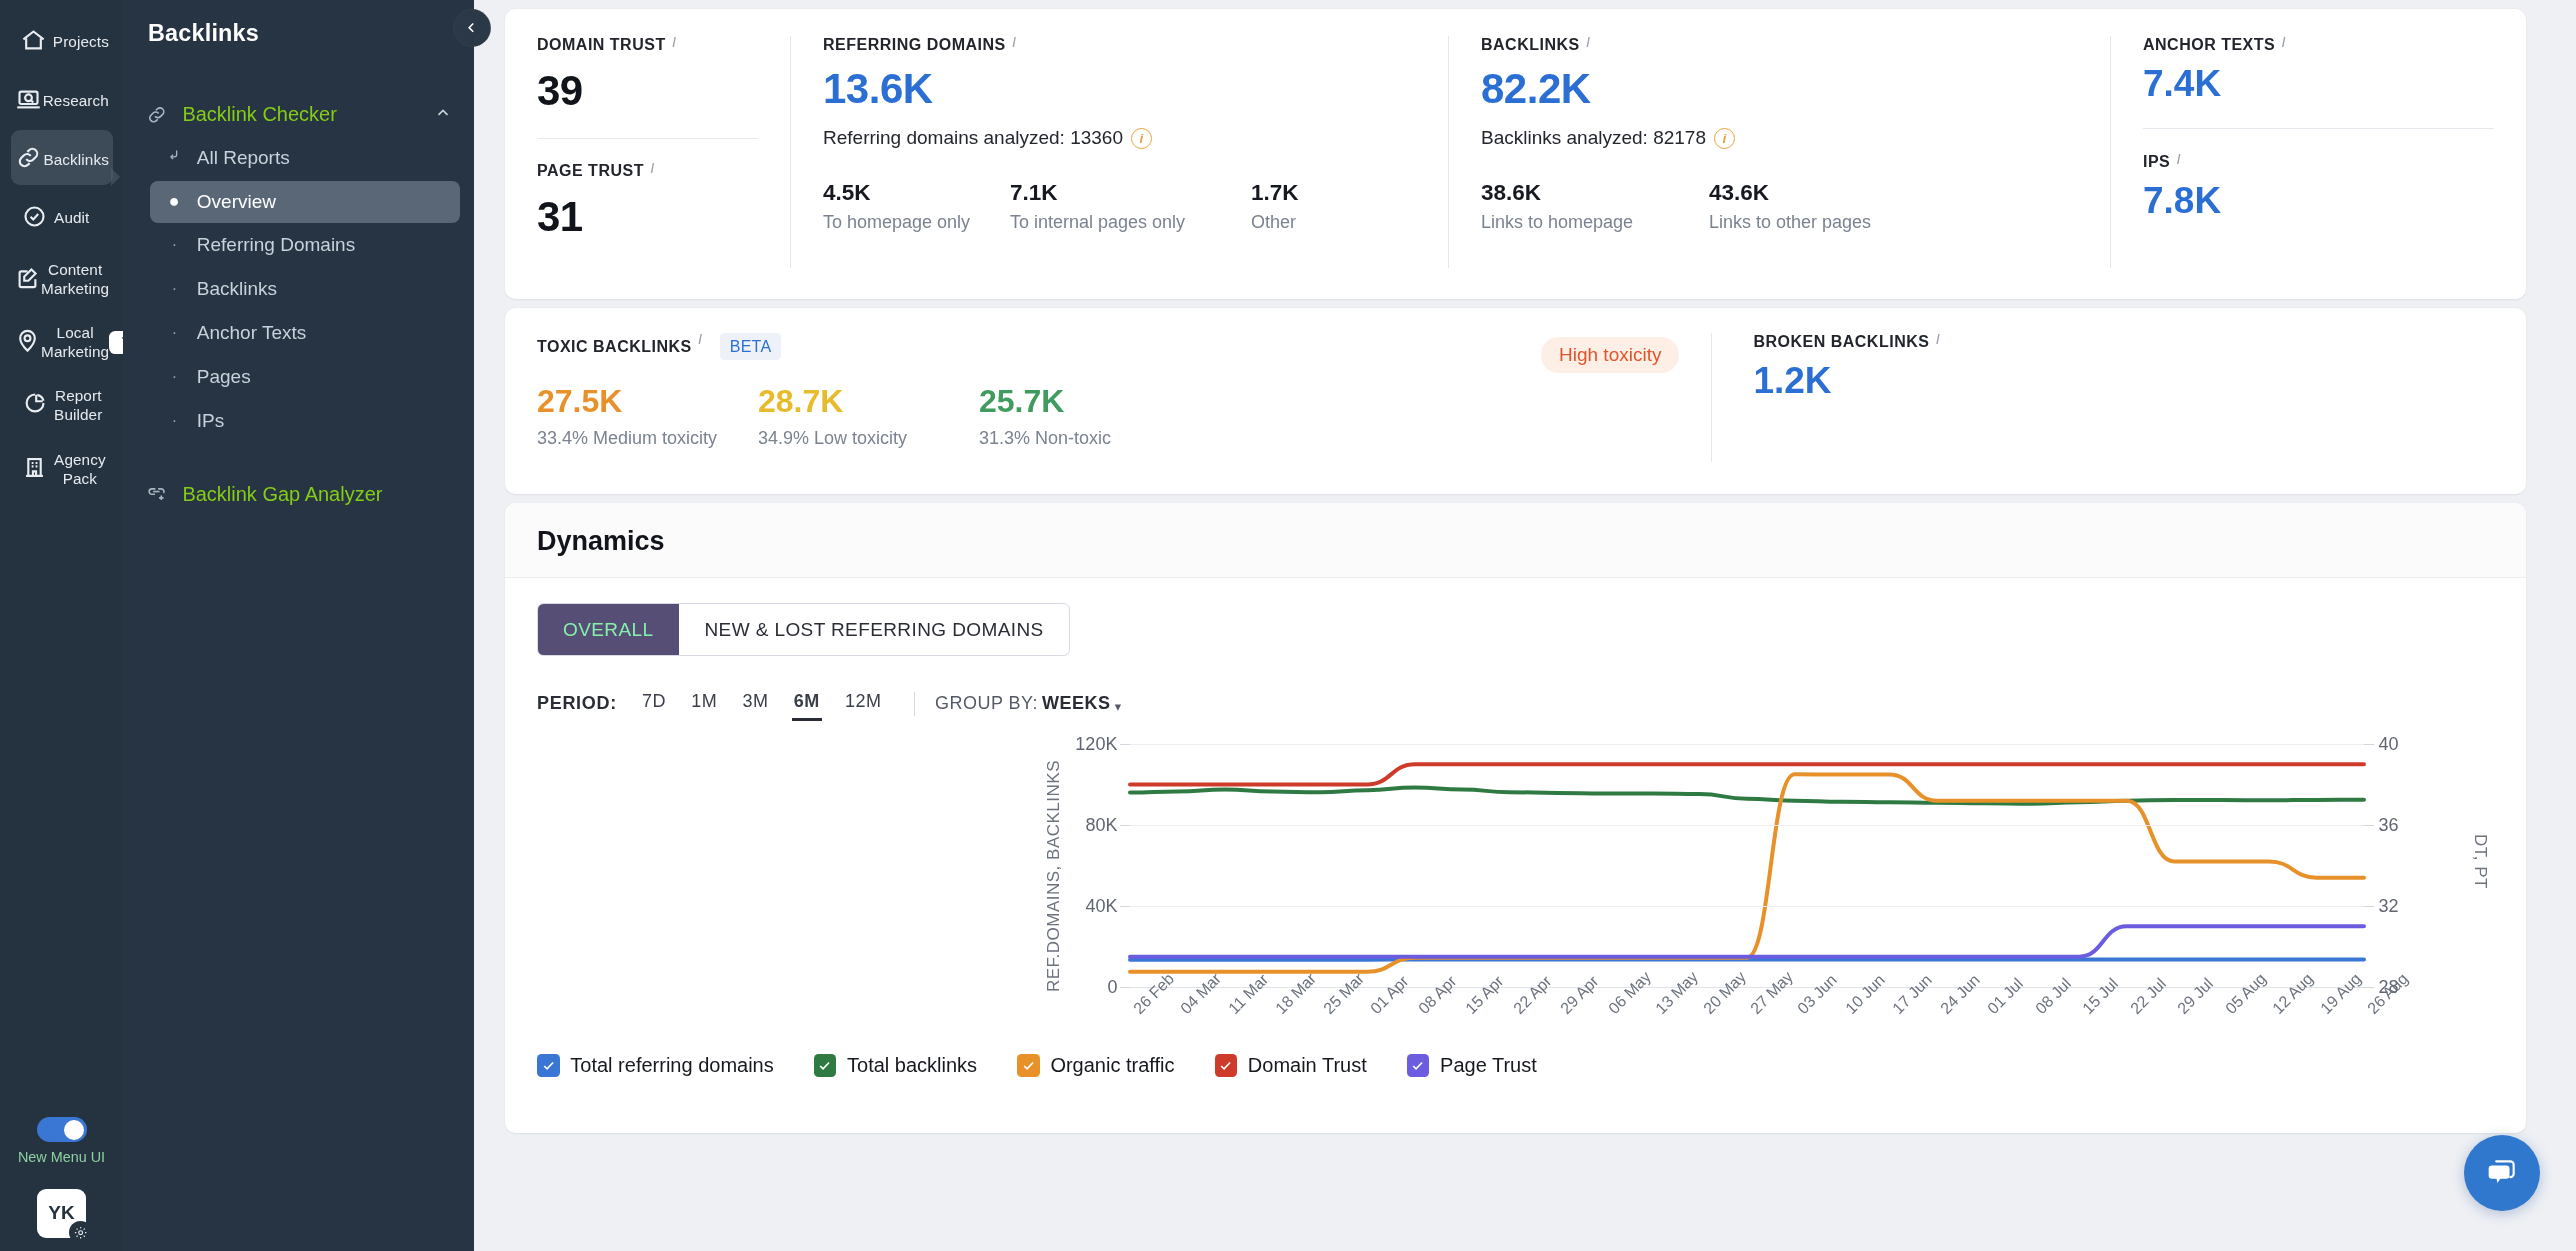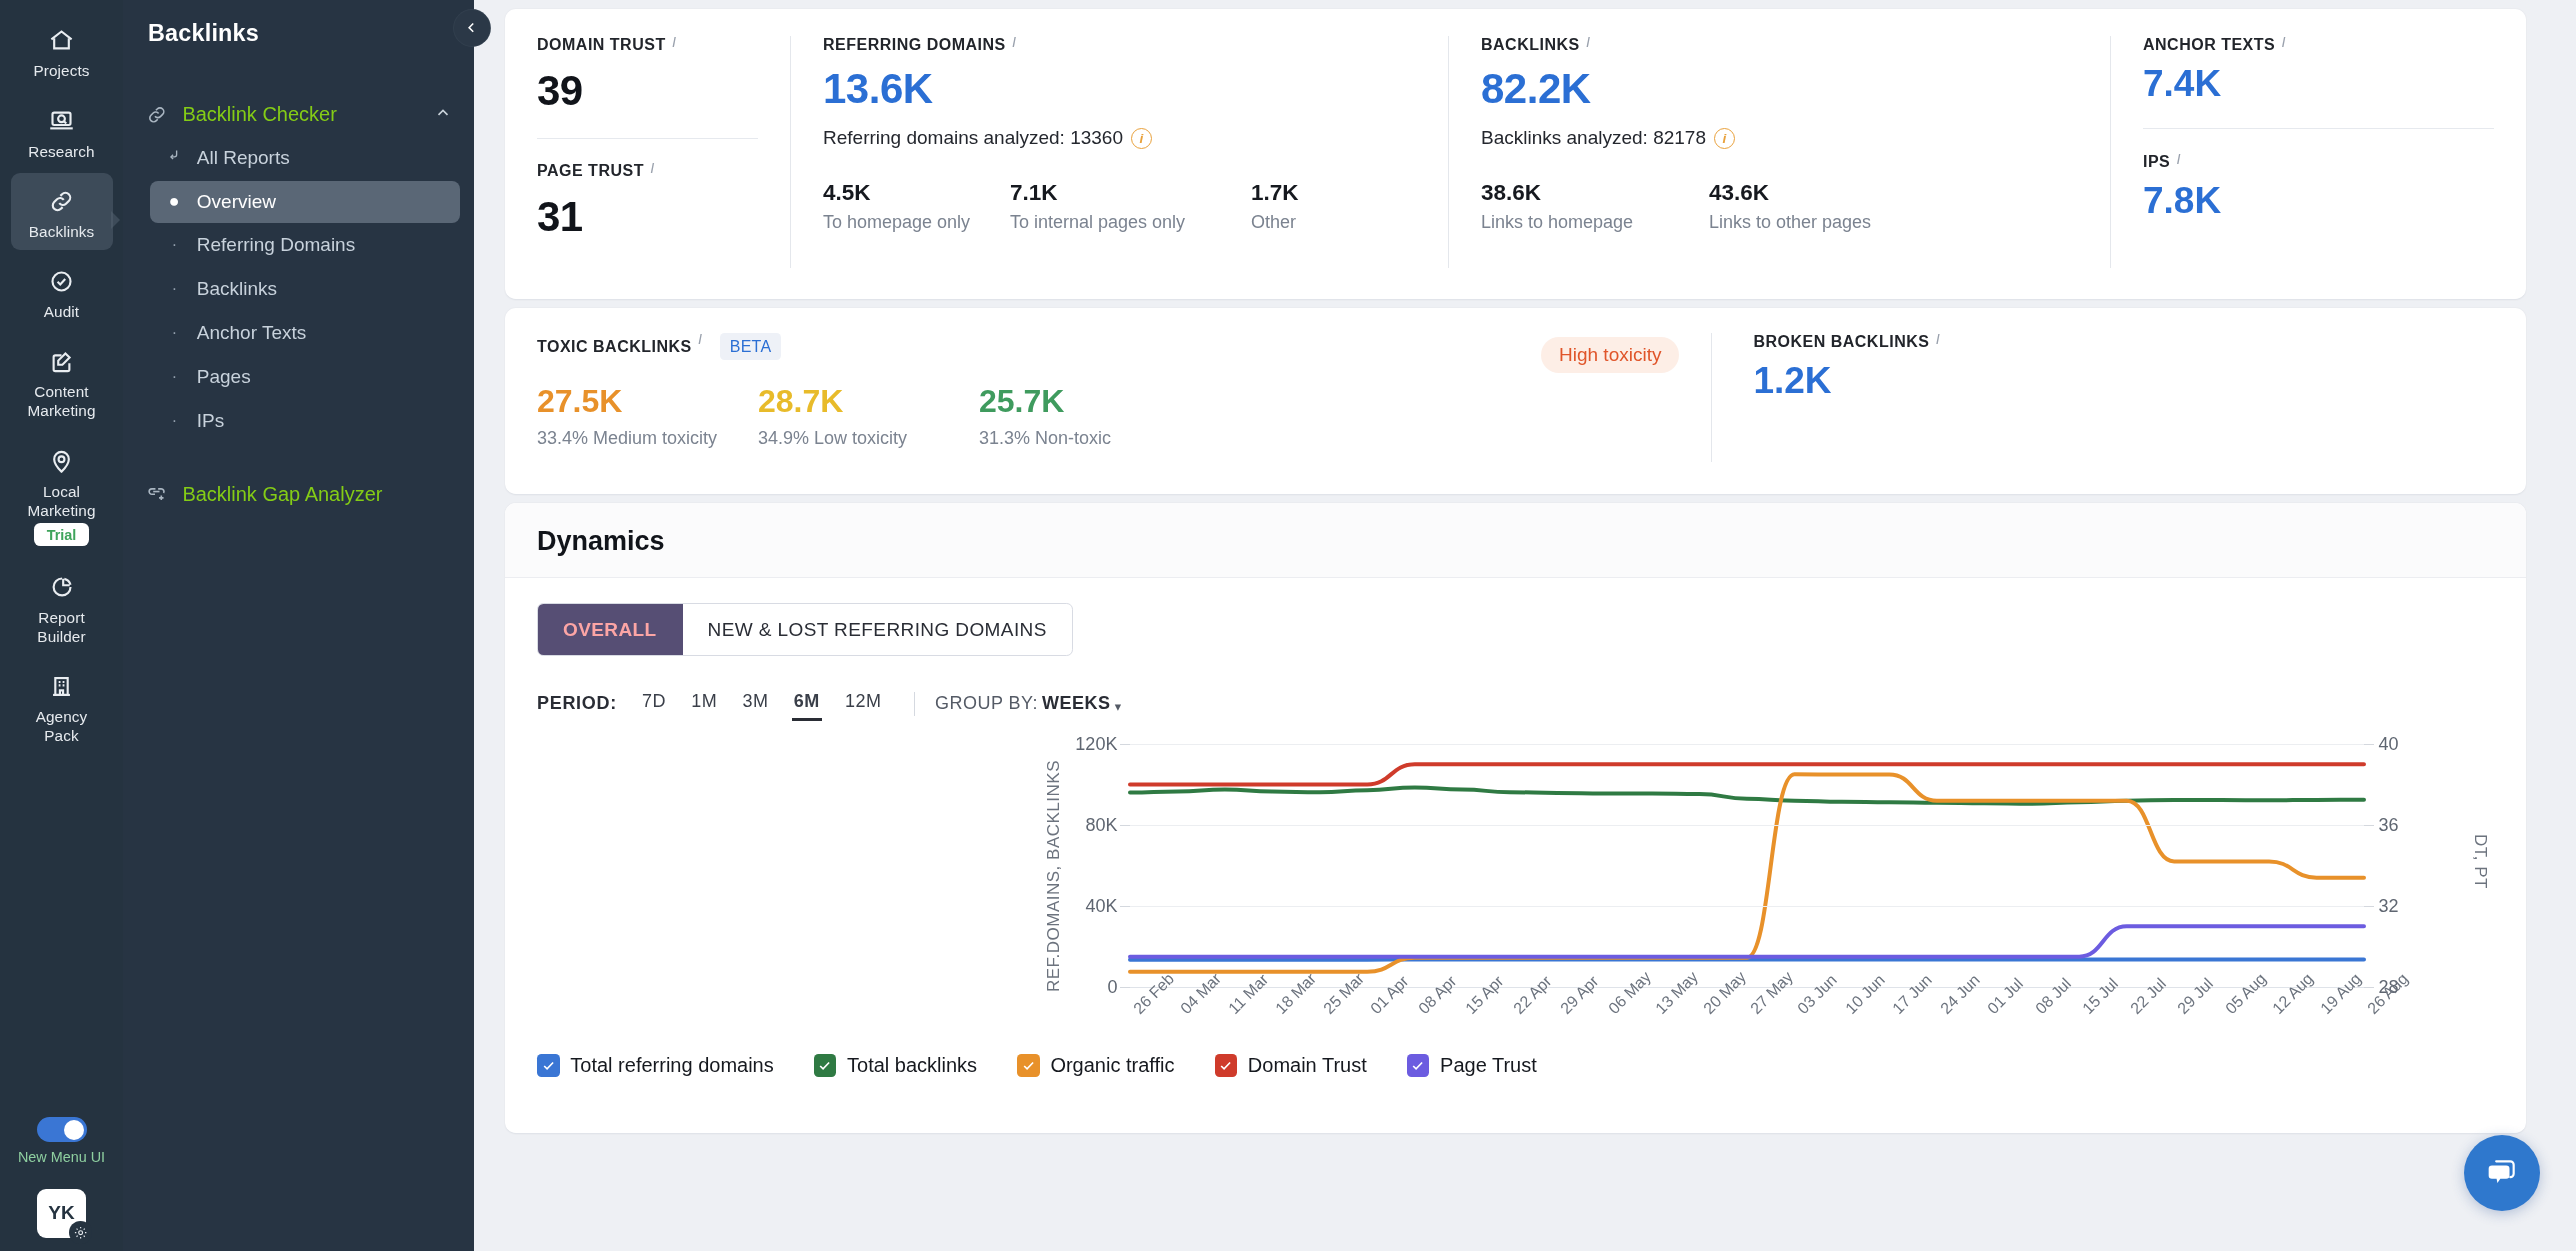--- a/index.html
+++ b/index.html
@@ -11,21 +11,21 @@
   .app { display: flex; width: 2576px; height: 1252px; }
 
   
   .rail {
     width: 123px; background: #253340; flex: 0 0 123px;
     display: flex; flex-direction: column; align-items: center;
     padding-top: 12.6px; position: relative;
   }
   .rail-item {
     width: 102px; padding: 10px 3.6px 9px; margin-bottom: 3.6px;
-    display: flex; flex-direction: column; align-items: center;
+    display: flex; flex-direction: row; align-items: center;
     border-radius: 9px; color: #e6eaee; cursor: pointer;
   }
   .rail-item.active { background: #55637180; position: relative; }
   .rail-item.active::after {
     content:""; position:absolute; right:-16px; top:38px;
     border:9px solid transparent; border-left-color:#55637180;
   }
   .rail-ico { width: 40px; height: 36px; display:flex; align-items:center; justify-content:center; }
   .rail-ico svg { width: 27px; height: 27px; stroke:#e9edf1; fill:none; stroke-width:1.9; }
   .rail-lbl { font-size: 15.3px; line-height: 19px; text-align:center; margin-top:2.7px; letter-spacing:0.1px; }
@@ -109,21 +109,21 @@
   .hightox { background:#fdeee6; color:#e0552a; font-size:19px; padding:7.2px 18px; border-radius:18px; align-self:flex-start; margin-top:3.6px; }
   .tox-right { padding-left:41px; margin-left:32px; border-left:0.9px solid #e4e7ec; align-self:stretch; }
 
   
   .card.dyn { margin-bottom:0; padding:0; height: 630px; overflow:hidden; }
   .dyn-head { padding: 23.4px 32px 20px; border-bottom:0.9px solid #ecedf1; background:#fbfbfc; border-radius:10.8px 10.8px 0 0;}
   .dyn-title { font-size:27px; font-weight:bold; color:#11141a; }
   .tabs { margin: 25px 0 0 32px; display:inline-flex; border:0.9px solid #d8dbe3; border-radius:6.3px; overflow:hidden; background:#fff; }
   .tab { padding: 14.4px 25px; font-size:19px; color:#2a2d35; letter-spacing:0.4px; cursor:pointer; border-right:0.9px solid #d8dbe3; }
   .tab:last-child { border-right:none; }
-  .tab.active { background:#564e74; color:#fca5a5; font-weight:bold; border-right-color:#564e74; }
+  .tab.active { background:#564e74; color:#86efac; font-weight:normal; border-right-color:#564e74; }
   .periods { display:flex; align-items:center; gap:0; padding: 31px 32px 0; font-size:18px; color:#3a3f49; letter-spacing:0.5px; }
   .periods .plabel { font-weight:bold; color:#2a2d35; margin-right:12.6px; letter-spacing:0.7px; }
   .pitem { padding: 3.6px 12.6px 9px; cursor:pointer; position:relative; }
   .pitem.active { font-weight:bold; }
   .pitem.active::after { content:""; position:absolute; left:10.8px; right:10.8px; bottom:0; height:2.7px; background:#2a2d35; }
   .vsep { width:0.9px; height:23.4px; background:#d5d9e0; margin: 0 20px; }
   .gby { display:flex; align-items:flex-end; gap:4px; cursor:pointer; }
   .gby .k { color:#555b66; }
   .gby .v { font-weight:bold; color:#2a2d35; }
   .gby .cv { font-size:12.6px; color:#555b66; }

